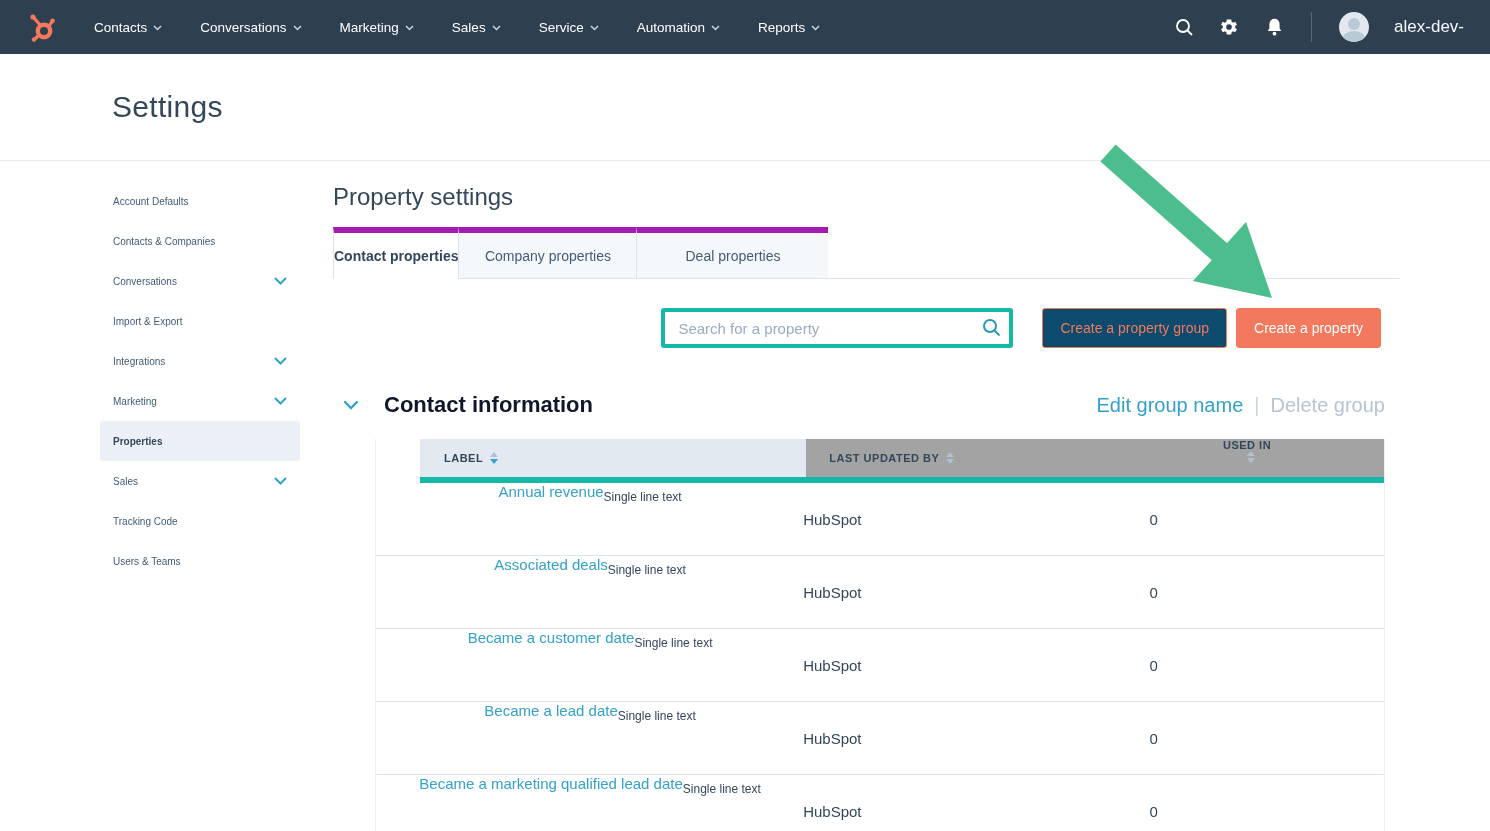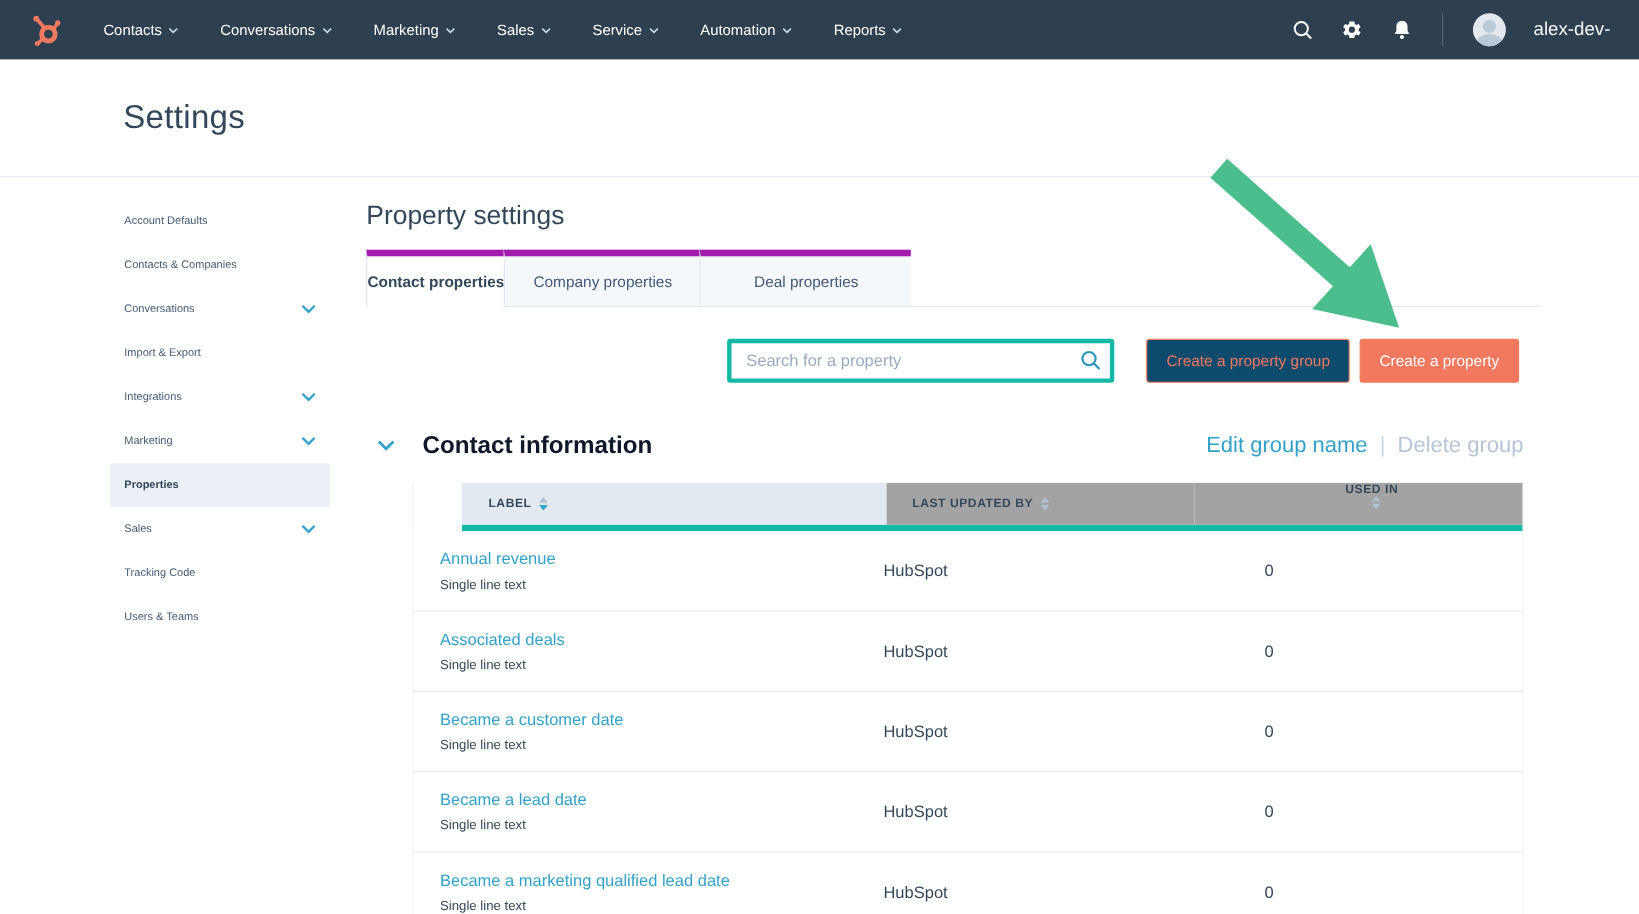--- a/index.html
+++ b/index.html
@@ -75,21 +75,21 @@
   .th.c2 { width:293px; padding-left:23px; }
   .th.c3 { width:312px; padding-left:24px;flex-direction:column; }
   .sort { display:inline-flex; flex-direction:column; gap:2px; margin-left:7px; }
   .tri-up { width:0; height:0; border-left:4px solid transparent; border-right:4px solid transparent;
     border-bottom:5px solid #b0c1d4; }
   .tri-down { width:0; height:0; border-left:4px solid transparent; border-right:4px solid transparent;
     border-top:5px solid #b0c1d4; }
   .sort.active .tri-down { border-top-color:#33a1c9; }
   .trow { display:flex; height:73px; border-bottom:1px solid #dfe3eb; background:#fff; }
   .td { display:flex; align-items:center; font-size:15px; color:#33475b; }
-  .td.c1 { width:405px; padding-left:24px; flex-direction:column; align-items:flex-start; justify-content:center; }
+  .td.c1 { width:405px; padding-left:24px; flex-direction:row; align-items:flex-start; justify-content:center; }
   .td.c2 { width:293px; padding-left:23px; }
   .td.c3 { width:312px; padding-left:77px; }
   .prop-link { font-size:15px; color:#33a1c9; cursor:pointer; }
   .prop-type { font-size:12px; color:#33475b; margin-top:7px; }
 
   
   .arrow-overlay { position:absolute; left:0; top:0; pointer-events:none; }
 </style>
 </head>
 <body>

